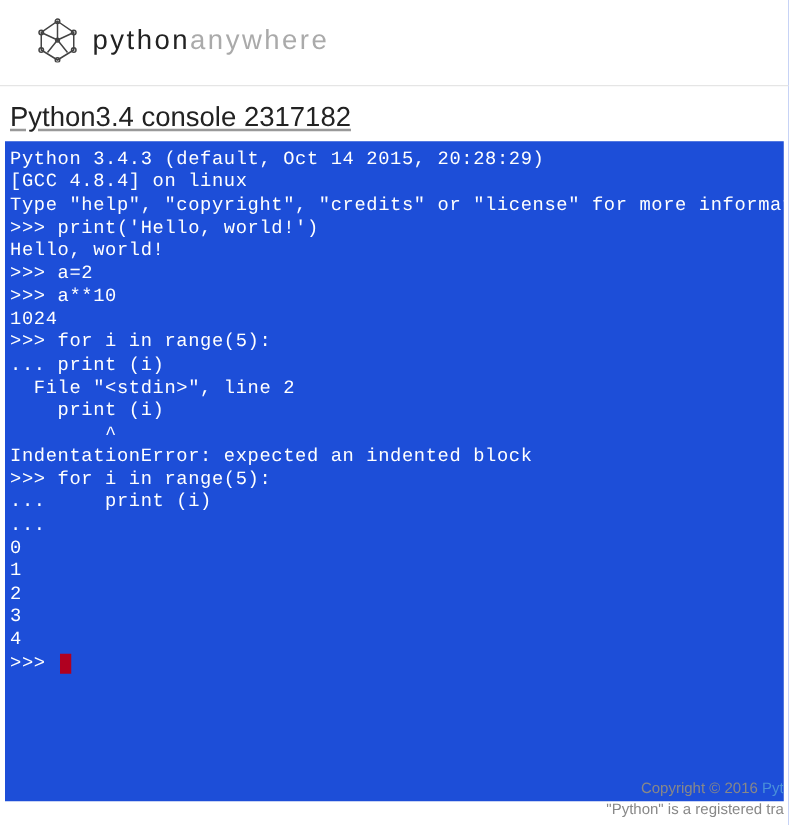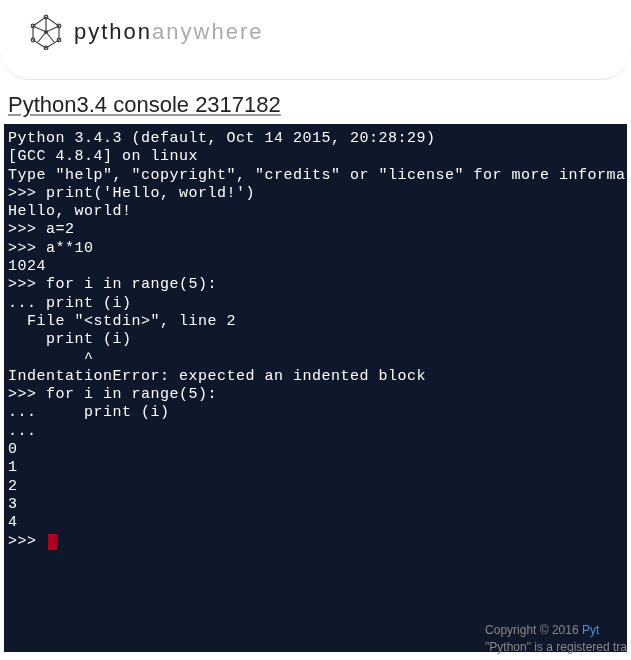--- a/index.html
+++ b/index.html
@@ -5,25 +5,24 @@
     * { margin: 0; padding: 0; box-sizing: border-box; }
     body {
       width: 631px;
       height: 660px;
       background: #ffffff;
       font-family: Arial, sans-serif;
       overflow: hidden;
       position: relative;
     }
     .header {
-      padding: 14px 0 29px 26px;
+      padding: 14px 0 18px 26px;
       display: flex;
       align-items: center;
       border-bottom: 1px solid #e5e5e5;
-      border-radius: 30px;
     }
     .logo-icon {
       width: 40px;
       height: 36px;
       display: inline-flex;
       align-items: center;
       justify-content: center;
     }
     .logo-text {
       font-family: "Helvetica Neue", Arial, sans-serif;
@@ -38,21 +37,21 @@
     .console-title {
       font-family: Arial, sans-serif;
       font-size: 22px;
       color: #222;
       margin: 12px 0 4px 8px;
       text-decoration: underline;
       text-decoration-color: #999;
       text-underline-offset: 2px;
     }
     .terminal {
-      background: #0f172a;
+      background: #1d4ed8;
       color: #ffffff;
       font-family: "Courier New", Courier, monospace;
       font-size: 15px;
       line-height: 1.22;
       padding: 6px 0 6px 4px;
       margin: 6px 4px 0 4px;
       height: 528px;
       overflow: hidden;
       white-space: pre;
       letter-spacing: 0.5px;
@@ -63,20 +62,21 @@
       width: 9px;
       height: 16px;
       background: #b00020;
       vertical-align: text-bottom;
       margin-left: 2px;
     }
     .footer {
       position: absolute;
       bottom: 6px;
       right: 0;
+      text-align: right;
       font-size: 12px;
       color: #888;
       padding-right: 4px;
     }
     .footer .link { color: #4a90d9; }
     .footer .line2 { margin-top: 3px; }
   </style>
 </head>
 <body>
 

